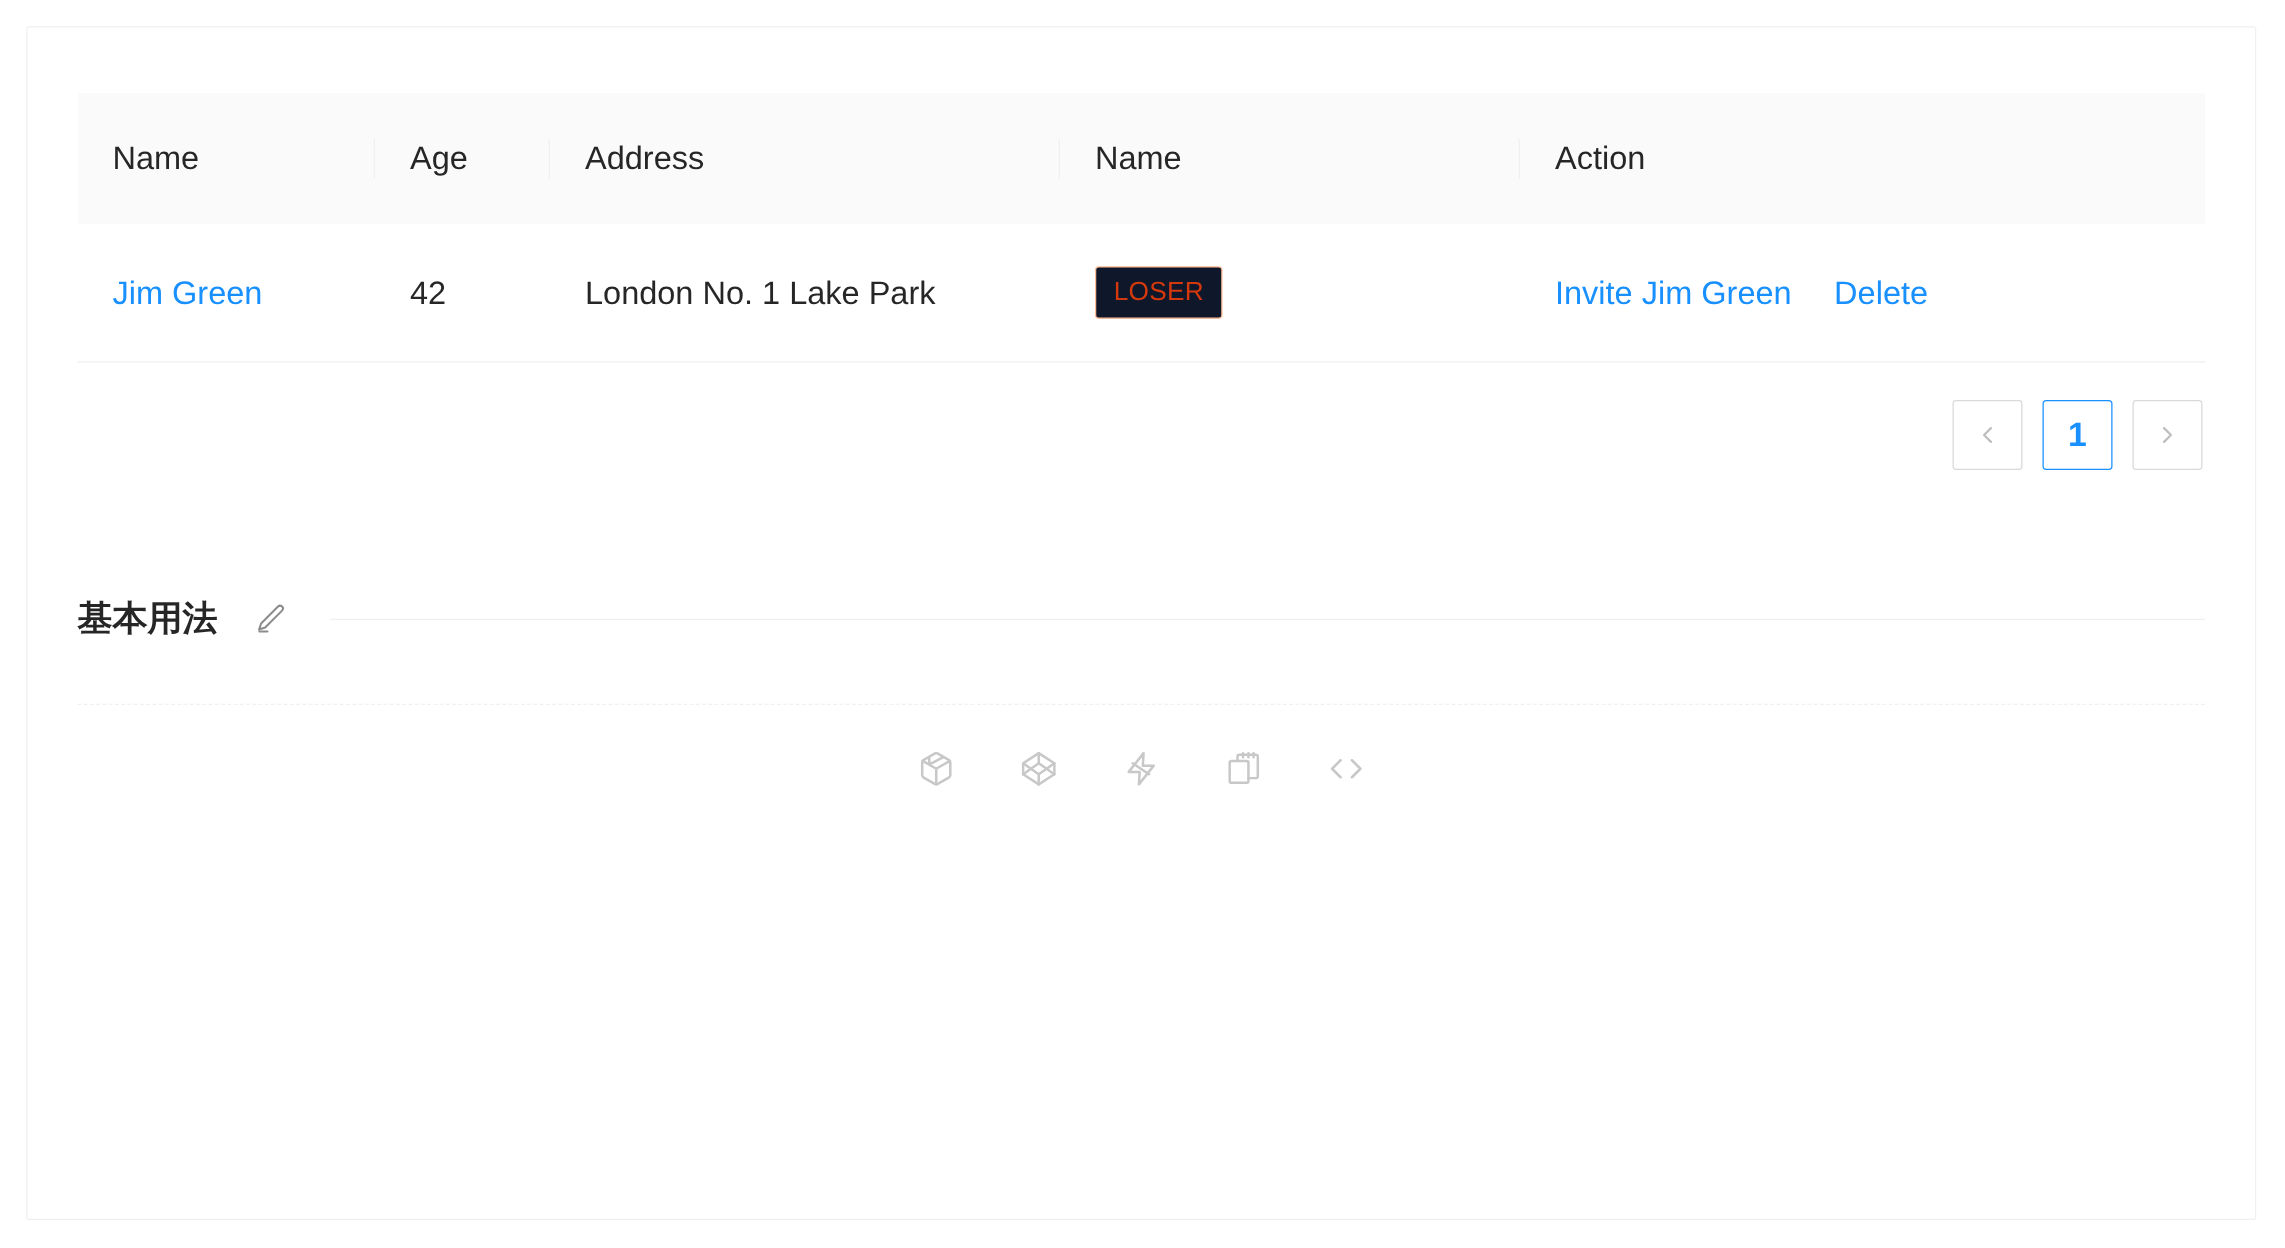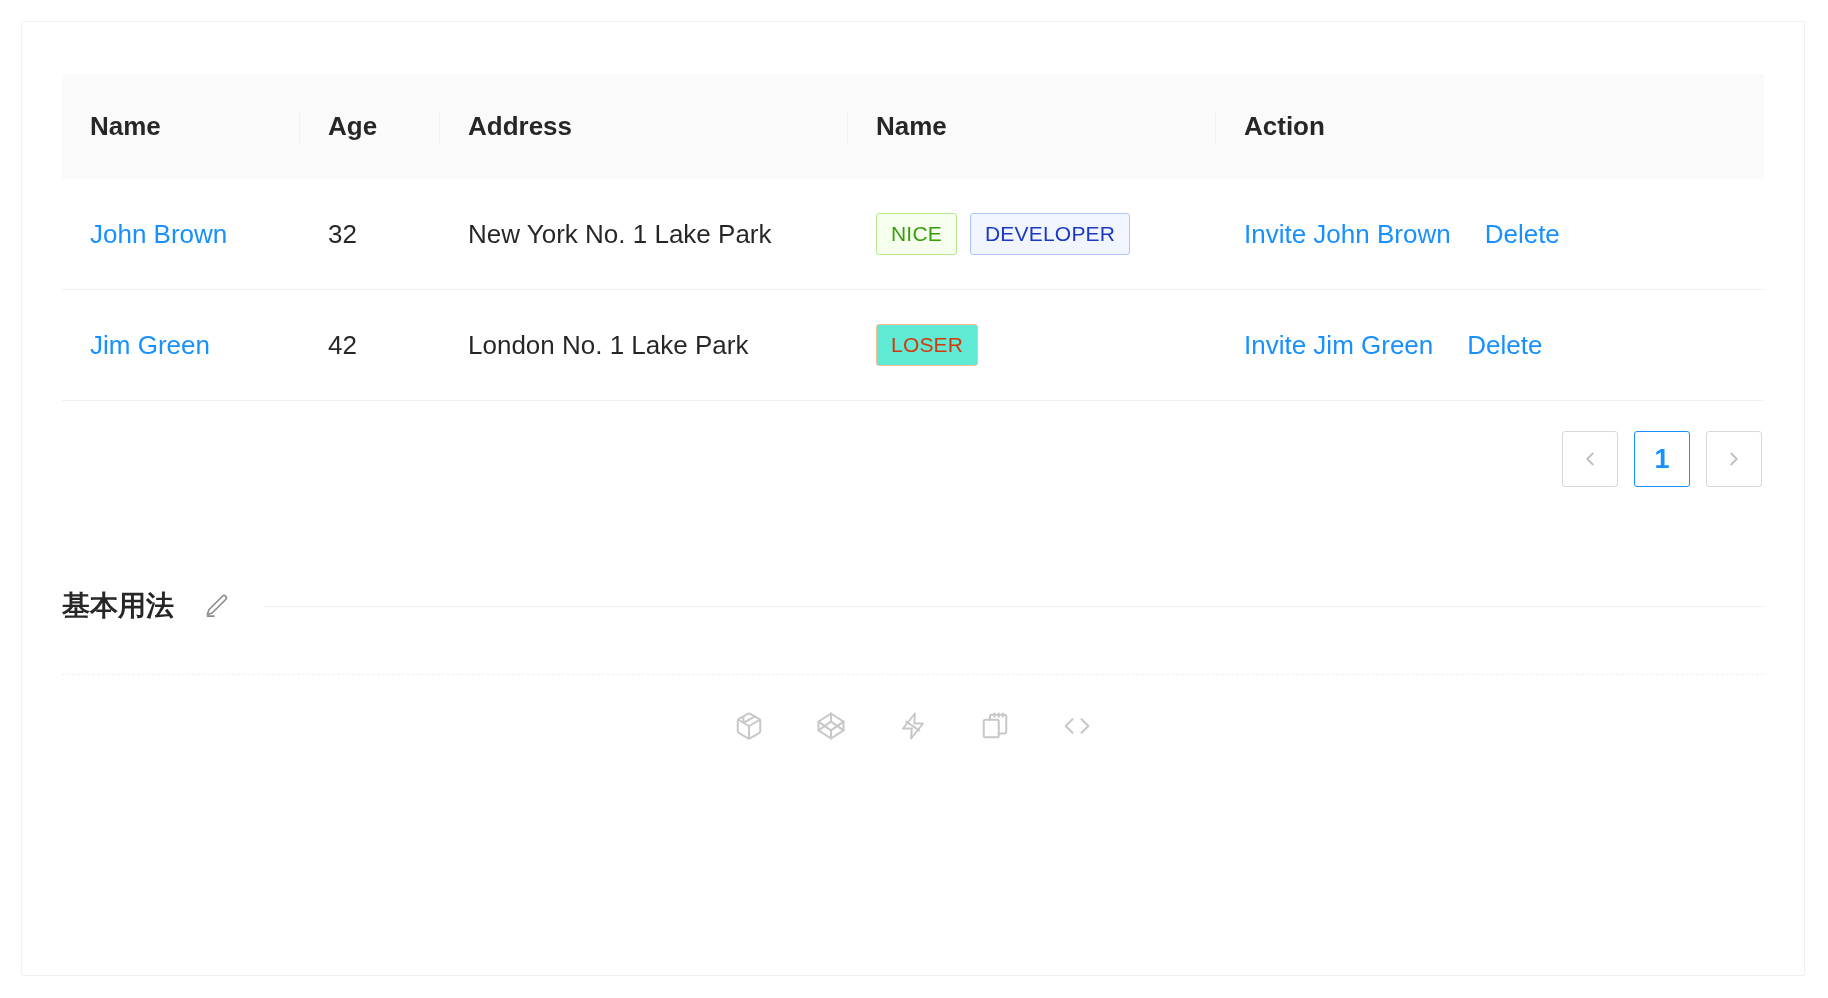--- a/index.html
+++ b/index.html
@@ -37,21 +37,21 @@
   
   .table-wrap { width: 100%; }
   table.ant-table {
     width: 100%;
     border-collapse: collapse;
     table-layout: fixed;
   }
   table.ant-table thead th {
     background: #fafafa;
     text-align: left;
-    font-weight: 700;
+    font-weight: 400;
     font-size: 26px;
     color: rgba(0,0,0,0.85);
     padding: 37px 0 37px 28px;
     position: relative;
     white-space: nowrap;
   }
   table.ant-table thead th:not(:last-child)::after {
     content: "";
     position: absolute;
     right: 0;
@@ -95,21 +95,21 @@
     border: 1px solid transparent;
     margin-right: 13px;
     vertical-align: middle;
     box-sizing: border-box;
     letter-spacing: 0.2px;
     cursor: default;
   }
   .tag:last-child { margin-right: 0; }
   .tag-green   { color:#389e0d; background:#f6ffed; border-color:#b7eb8f; }
   .tag-geekblue{ color:#1d39c4; background:#f0f5ff; border-color:#adc6ff; }
-  .tag-volcano { color:#d4380d; background:#5eead4; border-color:#ffbb96; }
+  .tag-volcano { color:#d4380d; background:#0f172a; border-color:#ffbb96; }
 
   
   .pagination {
     display: flex;
     justify-content: flex-end;
     align-items: center;
     padding: 30px 0 0 0;
     margin-right: 2px;
   }
   .page-item {
@@ -205,33 +205,20 @@
           <tr>
             <th class="col-name">Name</th>
             <th class="col-age">Age</th>
             <th class="col-address">Address</th>
             <th class="col-tags">Name</th>
             <th class="col-action">Action</th>
           </tr>
         </thead>
         <tbody>
 
-          <tr>
-            <td>
-              <a class="name-link">John Brown</a>
-            </td>
-            <td>32</td>
-            <td>New York No. 1 Lake Park</td>
-            <td>
-              <span class="tag tag-green">NICE</span><span class="tag tag-geekblue">DEVELOPER</span>
-            </td>
-            <td class="action-cell">
-              <a class="action-link">Invite John Brown</a><a class="action-link">Delete</a>
-            </td>
-          </tr>
 
           <tr>
             <td>
               <a class="name-link">Jim Green</a>
             </td>
             <td>42</td>
             <td>London No. 1 Lake Park</td>
             <td>
               <span class="tag tag-volcano">LOSER</span>
             </td>

